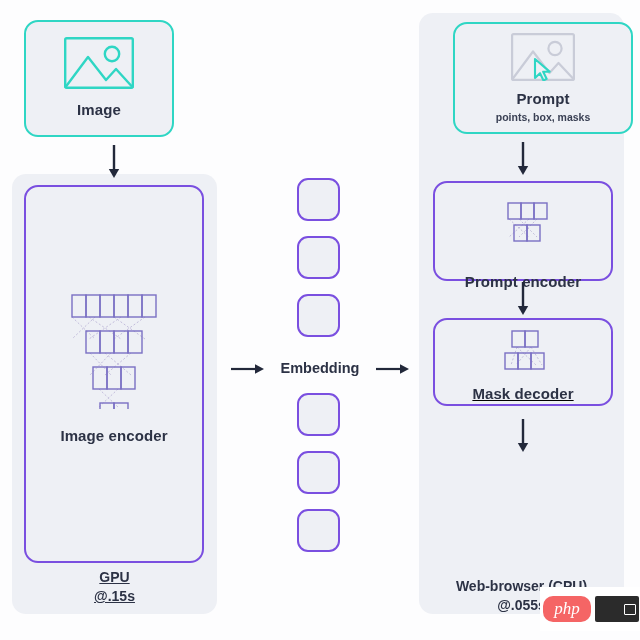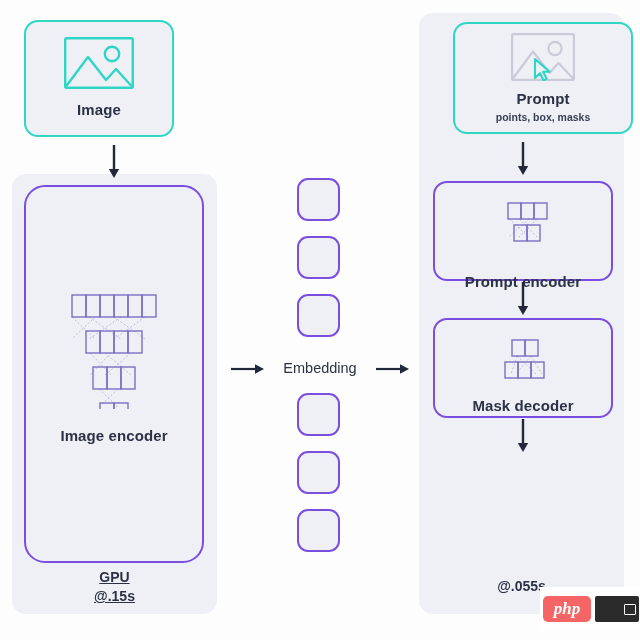--- a/index.html
+++ b/index.html
@@ -47,26 +47,26 @@
     color:#3a4054;
     font-size:10.5px;
     font-weight:600;
     text-align:center;
     margin-top:3px;
   }
 
   
   #card-image        {left:24px; top:20px;  width:150px;height:117px;}
   #card-image-encoder{left:24px; top:185px; width:180px;height:378px;
-                      justify-content:flex-start;border-radius:21px;}
+                      justify-content:flex-start;}
   #card-prompt       {left:433px;top:22px;  width:180px;height:112px;margin-left:20px;}
   #card-prompt-enc   {left:433px;top:181px; width:180px;height:100px;
                       justify-content:flex-start;gap:16px;}
-  #card-mask-dec     {left:433px;top:318px; width:180px;height:100px;
-                      justify-content:space-between;}
+  #card-mask-dec     {left:433px;top:318px; width:180px;height:88px;
+                      justify-content:flex-end;text-decoration:underline;}
   #card-final-mask   {left:433px;top:455px; width:180px;height:100px;
                       justify-content:flex-start;}
 
   #card-image .icon-wrap      {margin-bottom:8px;}
   #card-prompt .icon-wrap     {margin-bottom:5px;}
   #card-image-encoder .icon-wrap {margin-top:100px;margin-bottom:14px;}
   #card-prompt-enc .icon-wrap {margin-top:16px;margin-bottom:10px;}
   #card-mask-dec   .icon-wrap {margin-top:16px;margin-bottom:10px;}
   #card-final-mask .icon-wrap {margin-top:18px;margin-bottom:8px;}
 
@@ -104,44 +104,44 @@
     border-radius:11px;
     background:#eef0f5;
     box-sizing:border-box;
   }
   #emb-label{
     position:absolute;
     left:262px; top:360px;
     width:116px;
     text-align:center;
     font-size:14.5px;
-    font-weight:400;
+    font-weight:700;
     color:#2c3245;
   }
   #arrow-in {left:231px;top:362px;}
   #arrow-out{left:376px;top:362px;}
 
   
   #watermark{
     position:absolute;
     left:540px; top:587px;
     width:100px; height:44px;
     background:#ffffff;
     display:flex;
     align-items:center;
   }
   #wm-php{
     width:48px;height:26px;
     background:#f56565;
-    border-radius:5px;
+    border-radius:10px;
     display:flex;align-items:center;justify-content:center;
     color:#ffffff;
     font-family:"Liberation Serif", serif;
     font-style:italic;
-    font-weight:700;
+    font-weight:400;
     font-size:17px;
     margin-left:3px;
   }
   #wm-dark{
     margin-left:4px;
     width:44px;height:26px;
     background:#2b2b2b;
     border-radius:2px;
     display:flex;align-items:center;justify-content:flex-end;
     padding-right:3px;
@@ -323,20 +323,21 @@
 
   <div class="arrow-down" style="left:516px;top:419px;">
     <svg width="14" height="34" viewBox="0 0 14 34">
       <path d="M7 0 L7 26" stroke="#22283a" stroke-width="2.4" fill="none"></path>
       <path d="M7 33 L1.8 24 L12.2 24 Z" fill="#22283a"></path>
     </svg>
   </div>
 
 
   <div class="footnote" id="foot-right">
+    <span class="fn-main">Web-browser (CPU)</span>
     <span class="fn-sub">@.055s</span>
   </div>
 
   <div id="watermark">
     <div id="wm-php">php</div>
     <div id="wm-dark">
       <span class="wm-glyph"></span>
     </div>
   </div>
 

